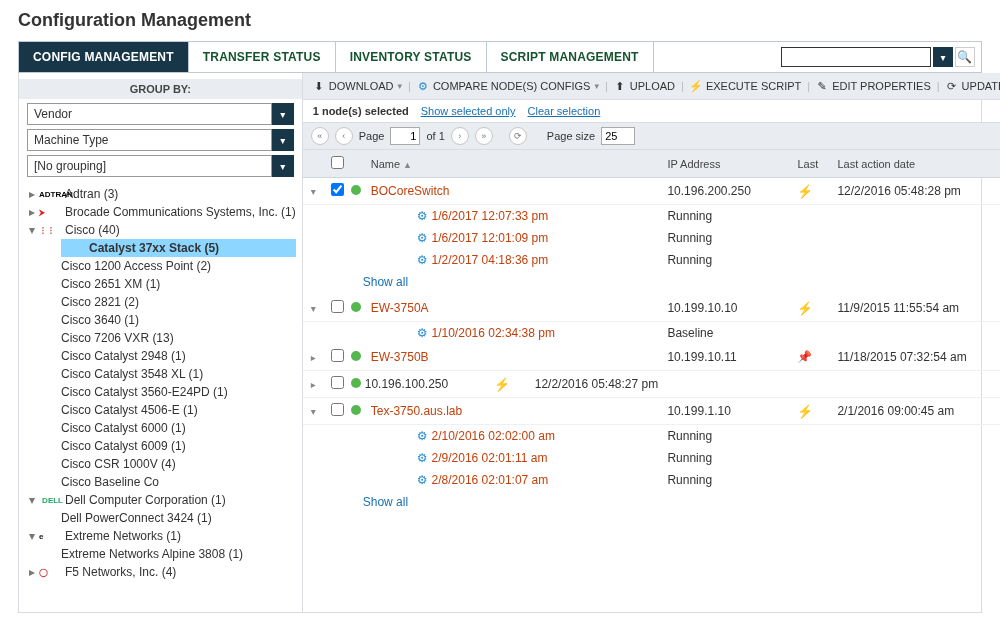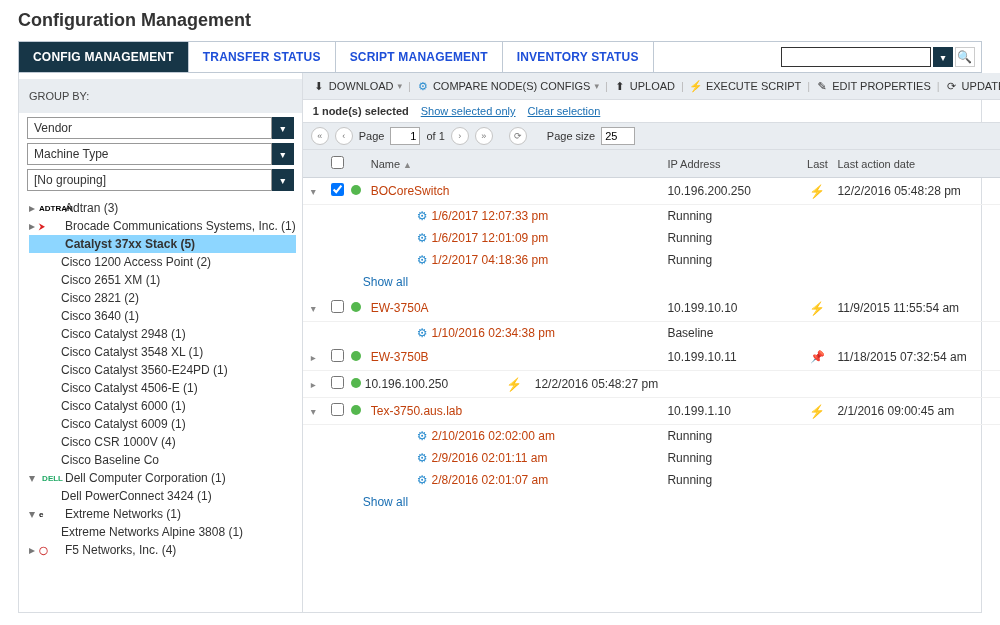--- a/index.html
+++ b/index.html
@@ -1,30 +1,30 @@
 <!DOCTYPE html>
 <html><head>
 <meta charset="utf-8">
 <style>
   * { box-sizing: border-box; margin: 0; padding: 0; }
   body { font-family: Arial, Helvetica, sans-serif; font-size: 12px; color: #333; background: #fff; width: 1000px; }
   .page { padding: 10px 18px; }
   h1.page-title { font-size: 18px; font-weight: bold; margin-bottom: 10px; }
   .tabbar { display: flex; align-items: center; border: 1px solid #bfc9d4; }
-  .tab { padding: 8px 14px; font-size: 12px; color: #1d4ed8; cursor: pointer; border-right: 1px solid #bfc9d4; letter-spacing: .2px; font-weight: 600; }
+  .tab { padding: 8px 14px; font-size: 12px; color: #14532d; cursor: pointer; border-right: 1px solid #bfc9d4; letter-spacing: .2px; font-weight: 600; }
   .tab.active { background: #173647; color: #fff; }
   .tabbar .spacer { flex: 1; }
   .searchwrap { display: flex; align-items: center; padding-right: 6px; gap: 2px; }
   .searchwrap input { width: 150px; height: 20px; border: 1px solid #333; padding: 2px 4px; font-size: 11px; }
   .dd-btn { width: 20px; height: 20px; background: #173647; color: #fff; display: flex; align-items: center; justify-content: center; font-size: 10px; cursor: pointer; }
   .search-btn { width: 20px; height: 20px; display: flex; align-items: center; justify-content: center; cursor: pointer; border:1px solid #ccc; font-size:12px; color:#555;}
   .body { display: flex; border: 1px solid #d9dde2; border-top: none; min-height: 540px; }
   
   .sidebar { width: 300px; border-right: 1px solid #d9dde2; padding: 6px 0; }
-  .groupby-hdr { background: #e9edf1; padding: 11px 10px; font-size: 11px; color: #444; font-weight: 400; }
+  .groupby-hdr { background: #e9edf1; padding: 4px 10px; font-size: 11px; color: #444; font-weight: 700; text-align: center; }
   .group-select { display: flex; margin: 4px 8px; }
   .group-select .sel { flex: 1; border: 1px solid #999; padding: 3px 6px; font-size: 12px; background:#fff; }
   .group-select .sel-btn { width: 22px; background: #173647; color: #fff; display: flex; align-items: center; justify-content: center; font-size: 10px; cursor: pointer; }
   .tree { padding: 4px 6px 4px 10px; }
   .tree-node { padding: 2px 0 2px 10px; font-size: 12px; white-space: nowrap; }
   .tree-node.top { padding-left: 0; }
   .tree-node .caret { display:inline-block; width:10px; color:#777; }
   .tree-node .logo { display:inline-block; width:24px; height:10px; margin-right:2px; vertical-align:middle; font-size:8px; }
   .tree-node.selected { background: #8dd6ff; font-weight: bold; }
   .tree-child { padding: 2px 0 2px 32px; font-size: 12px; }
@@ -33,21 +33,21 @@
   .toolbar { background: #e9edf1; border-bottom: 1px solid #d9dde2; padding: 5px 8px; display: flex; gap: 4px; font-size: 11px; color:#333; align-items:center; flex-wrap: nowrap; overflow:hidden;}
   .tbtn { display:flex; align-items:center; gap:4px; padding: 2px 2px; cursor:pointer; white-space:nowrap;}
   .tbtn .ico { width:12px; height:12px; display:inline-flex; align-items:center; justify-content:center; font-size:11px; }
   .tsep { color:#bbb; }
   .selinfo { padding: 5px 10px; font-size: 11px; display:flex; gap:12px; align-items:center; }
   .selinfo a { color:#1a6fb3; text-decoration: underline; cursor:pointer; }
   .pager { background:#e9edf1; padding:4px 8px; display:flex; align-items:center; gap:6px; font-size:11px; border-top:1px solid #d9dde2; border-bottom:1px solid #d9dde2;}
   .pgbtn { width:18px; height:18px; border:1px solid #c5c5c5; border-radius:9px; background:#fff; display:flex; align-items:center; justify-content:center; font-size:9px; color:#777; cursor:pointer;}
   .pginput { width:30px; height:18px; border:1px solid #aaa; text-align:right; padding:0 3px; font-size:11px;}
   .grid-head { display:flex; background:#e9edf1; border-bottom:1px solid #d0d5db; font-size:11px; color:#444; padding:6px 8px; align-items:center;}
-  .col-expand{width:20px;} .col-chk{width:20px;} .col-status{width:14px;} .col-name{flex:1; padding-left:6px;} .col-ip{width:130px;} .col-last{width:40px; text-align:center;} .col-date{width:170px;}
+  .col-expand{width:20px;} .col-chk{width:20px;} .col-status{width:14px;} .col-name{flex:1; padding-left:6px;} .col-ip{width:130px;} .col-last{width:40px; text-align:left;} .col-date{width:170px;}
   .grid-row { display:flex; padding:5px 8px; align-items:center; font-size:12px; border-bottom:1px solid #f0f0f0;}
   .expand-caret{color:#888; font-size:10px; cursor:pointer;}
   .chk{width:13px;height:13px;}
   .statdot{width:10px;height:10px;border-radius:50%; background:#55b74e; display:inline-block;}
   .nm-link{color:#c2410c; cursor:pointer;}
   .subrow{ display:flex; padding:4px 8px 4px 8px; align-items:center; font-size:12px;}
   .subrow .col-name{padding-left:52px; display:flex; align-items:center; gap:4px;}
   .gear{color:#2a8ccf; font-size:12px;}
   .bolt{color:#2a8ccf; font-size:13px;}
   .thumb{color:#2a8ccf; font-size:12px;}
@@ -57,22 +57,22 @@
 </style>
 </head>
 <body>
 
 <div class="page">
   <h1 class="page-title">Configuration Management</h1>
 
   <div class="tabbar">
     <div class="tab active">CONFIG MANAGEMENT</div>
     <div class="tab">TRANSFER STATUS</div>
+    <div class="tab">INVENTORY STATUS</div>
     <div class="tab">SCRIPT MANAGEMENT</div>
-    <div class="tab">INVENTORY STATUS</div>
     <div class="spacer"></div>
     <div class="searchwrap">
       <input type="text" placeholder="" style="">
       <div class="dd-btn">
           <span>▾</span>
         </div>
       <div class="search-btn">
           <span>🔍</span>
         </div>
     </div>
@@ -96,25 +96,27 @@
       </div>
       <div class="group-select">
         <div class="sel">[No grouping]</div>
         <div class="sel-btn">
             <span>▾</span>
           </div>
       </div>
       <div class="tree" id="tree">
           <div class="tree-node top"><span class="caret">▸</span><span class="logo" style="color:#000;font-weight:bold;">ADTRAN</span><span>Adtran (3)</span></div>
           <div class="tree-node top"><span class="caret">▸</span><span class="logo" style="color:#d22;font-weight:bold;">⮞</span><span>Brocade Communications Systems, Inc. (1)</span></div>
-          <div class="tree-child tree-node selected" style="padding-left: 36px;">Catalyst 37xx Stack (5)</div>
+          <div class="tree-node top"><span class="caret">▾</span><span class="logo" style="color:#c43;font-weight:bold;">⋮⋮</span><span>Cisco (40)</span></div>
+          <div class="tree-child tree-node selected" style="padding-left: 28px; margin-left: 32px;">Catalyst 37xx Stack (5)</div>
           <div class="tree-child">Cisco 1200 Access Point (2)</div>
           <div class="tree-child">Cisco 2651 XM (1)</div>
           <div class="tree-child">Cisco 2821 (2)</div>
           <div class="tree-child">Cisco 3640 (1)</div>
+          <div class="tree-child">Cisco 7206 VXR (13)</div>
           <div class="tree-child">Cisco Catalyst 2948 (1)</div>
           <div class="tree-child">Cisco Catalyst 3548 XL (1)</div>
           <div class="tree-child">Cisco Catalyst 3560-E24PD (1)</div>
           <div class="tree-child">Cisco Catalyst 4506-E (1)</div>
           <div class="tree-child">Cisco Catalyst 6000 (1)</div>
           <div class="tree-child">Cisco Catalyst 6009 (1)</div>
           <div class="tree-child">Cisco CSR 1000V (4)</div>
           <div class="tree-child">Cisco Baseline Co</div>
           <div class="tree-node top"><span class="caret">▾</span><span class="logo" style="color:#2a6;font-weight:bold;text-align:right;">DELL</span><span>Dell Computer Corporation (1)</span></div>
           <div class="tree-child">Dell PowerConnect 3424 (1)</div>

